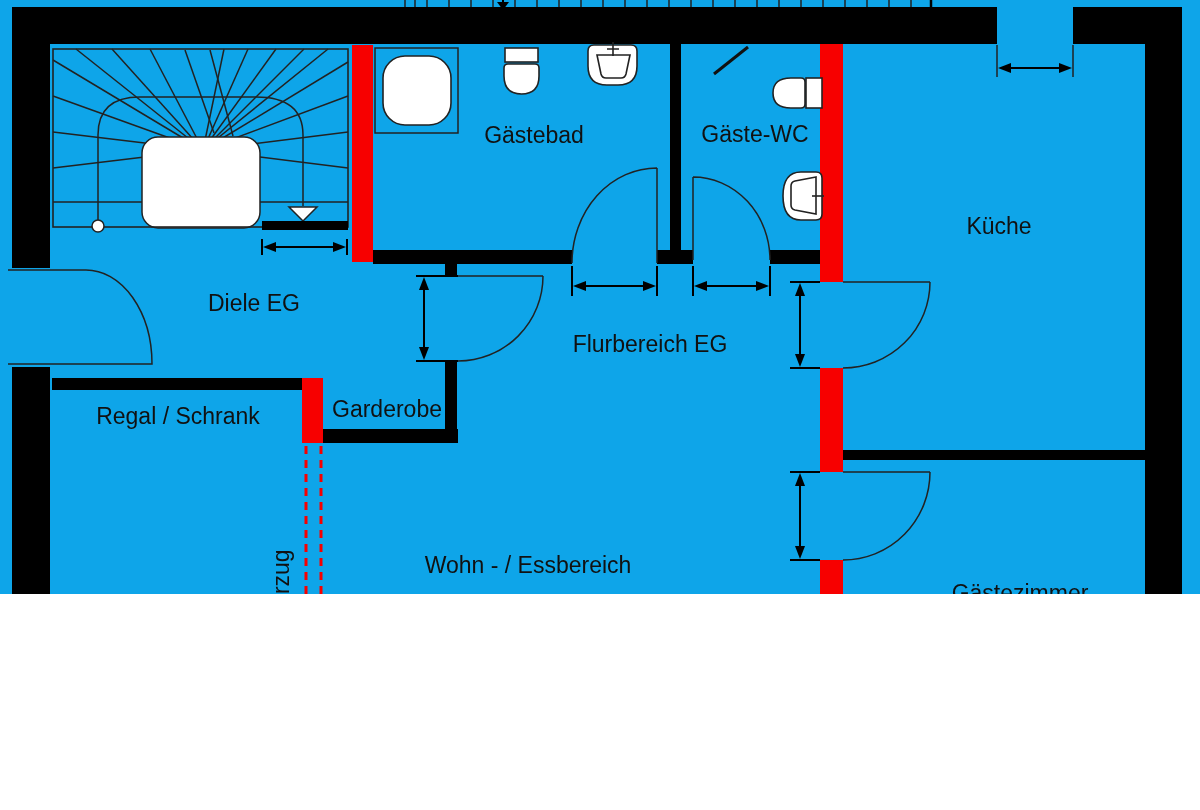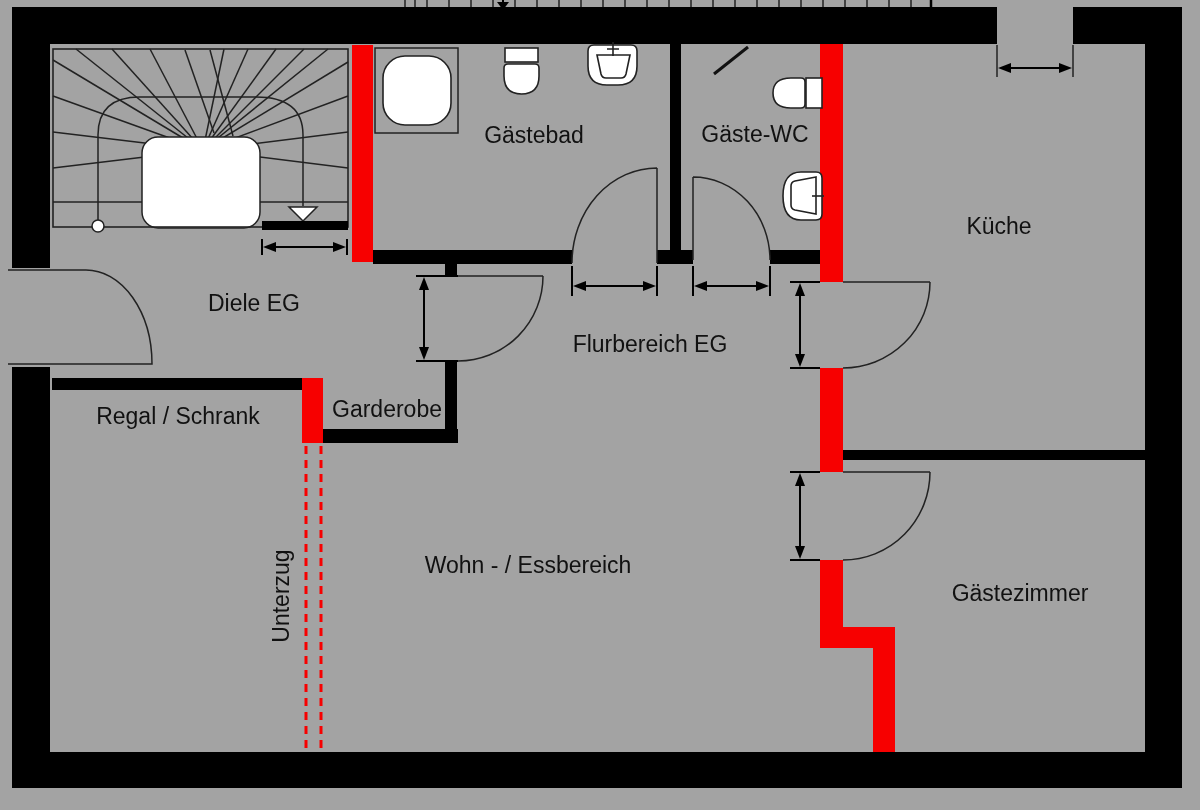--- a/index.html
+++ b/index.html
@@ -1,16 +1,16 @@
 <!DOCTYPE html>
 <html><head>
 <meta charset="utf-8">
 <style>
   html,body{margin:0;padding:0;background:#ffffff;}
-  .page{width:1200px;height:810px;position:relative;background:#a3a3a3;overflow:hidden;}
+  .page{width:1200px;height:594px;position:relative;background:#0ea5e9;overflow:hidden;}
   svg{display:block;}
   svg text{font-family:"Liberation Sans","DejaVu Sans",sans-serif;font-size:23px;fill:#111;}
   .thin{stroke:#222;stroke-width:1.5;fill:none;}
   .dim{stroke:#000;stroke-width:2;fill:none;}
   .dimbar{stroke:#000;stroke-width:2;fill:none;}
   .wall{fill:#000;}
   .fix{stroke:#222;stroke-width:1.6;fill:#fff;}
   .fixline{stroke:#222;stroke-width:1.6;fill:none;}
 </style>
 </head>

